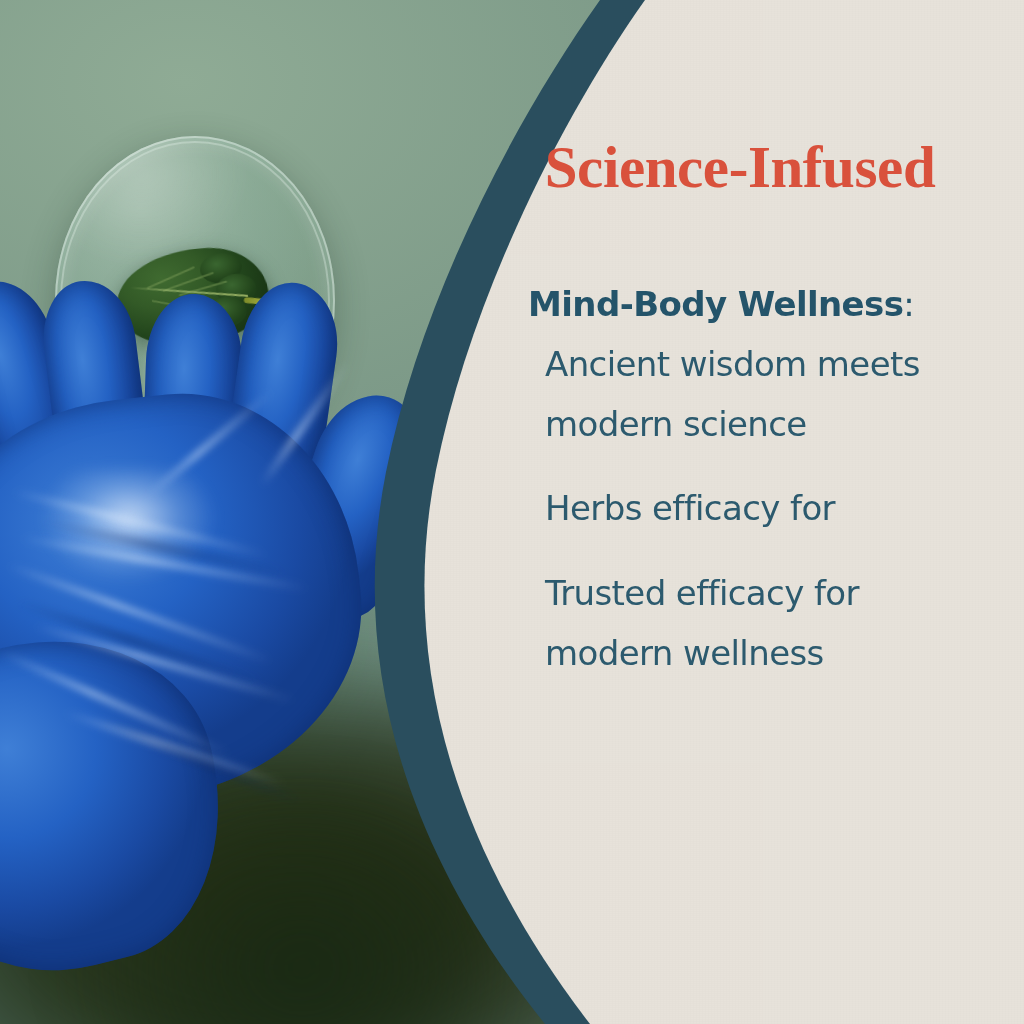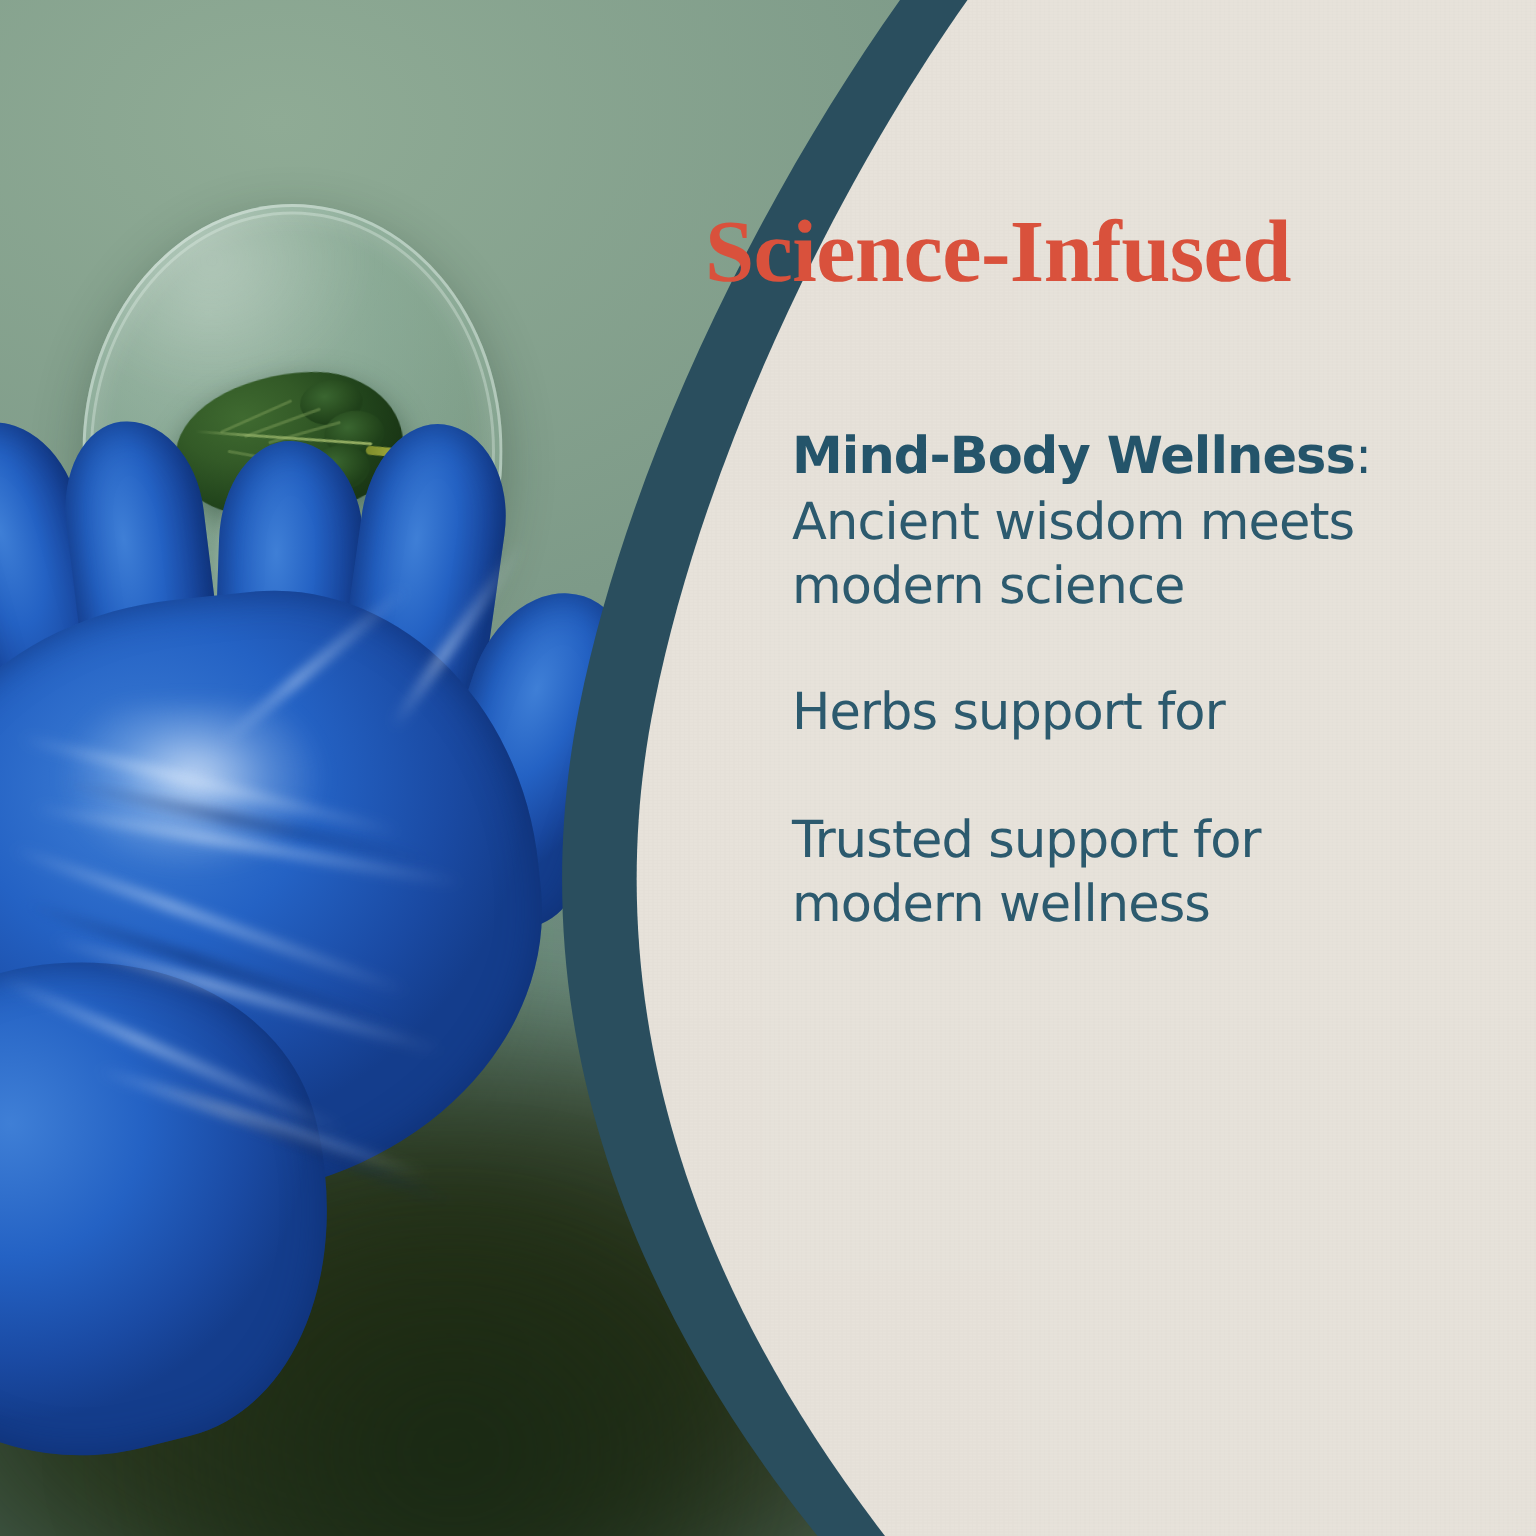--- a/index.html
+++ b/index.html
@@ -265,21 +265,21 @@
     left: 470px;
     top: 0;
     width: 545px;
     height: 1024px;
   }
   .headline {
     position: absolute;
     top: 136px;
     left: 0;
     width: 540px;
-    text-align: left;
+    text-align: center;
     font-family: "Liberation Serif", "DejaVu Serif", serif;
     font-weight: 700;
     font-size: 59px;
     line-height: 1.07;
     letter-spacing: -0.4px;
     color: #d9513c;
   }
   .headline .l2 { display: block; }
 
   .bullets {
@@ -300,21 +300,21 @@
     margin: 0 0 1px 0;
   }
   .b-head .colon { font-weight: 400; }
   .b-body {
     font-family: "DejaVu Sans", "Liberation Sans", sans-serif;
     font-weight: 400;
     font-size: 34px;
     line-height: 1.26;
     color: #2c5a6e;
     letter-spacing: -0.6px;
-    margin: 0;
+    margin: 17px;
   }
 </style>
 </head>
 <body>
 
 <div id="canvas">
 
   <div class="photo-layer">
     <div class="bg-sage"></div>
     <div class="bg-olive-left"></div>
@@ -378,24 +378,24 @@
 
     <div class="bullets">
 
       <div class="bullet">
         <p class="b-head"><span>Mind-Body Wellness</span><span class="colon">:</span></p>
         <p class="b-body">Ancient wisdom meets</p>
         <p class="b-body">modern science</p>
       </div>
 
       <div class="bullet">
-        <p class="b-body">Herbs support for</p>
+        <p class="b-body">Herbs efficacy for</p>
       </div>
 
       <div class="bullet">
-        <p class="b-body">Trusted support for</p>
+        <p class="b-body">Trusted efficacy for</p>
         <p class="b-body">modern wellness</p>
       </div>
 
     </div>
   </div>
 
 </div>
 
 </body></html>

